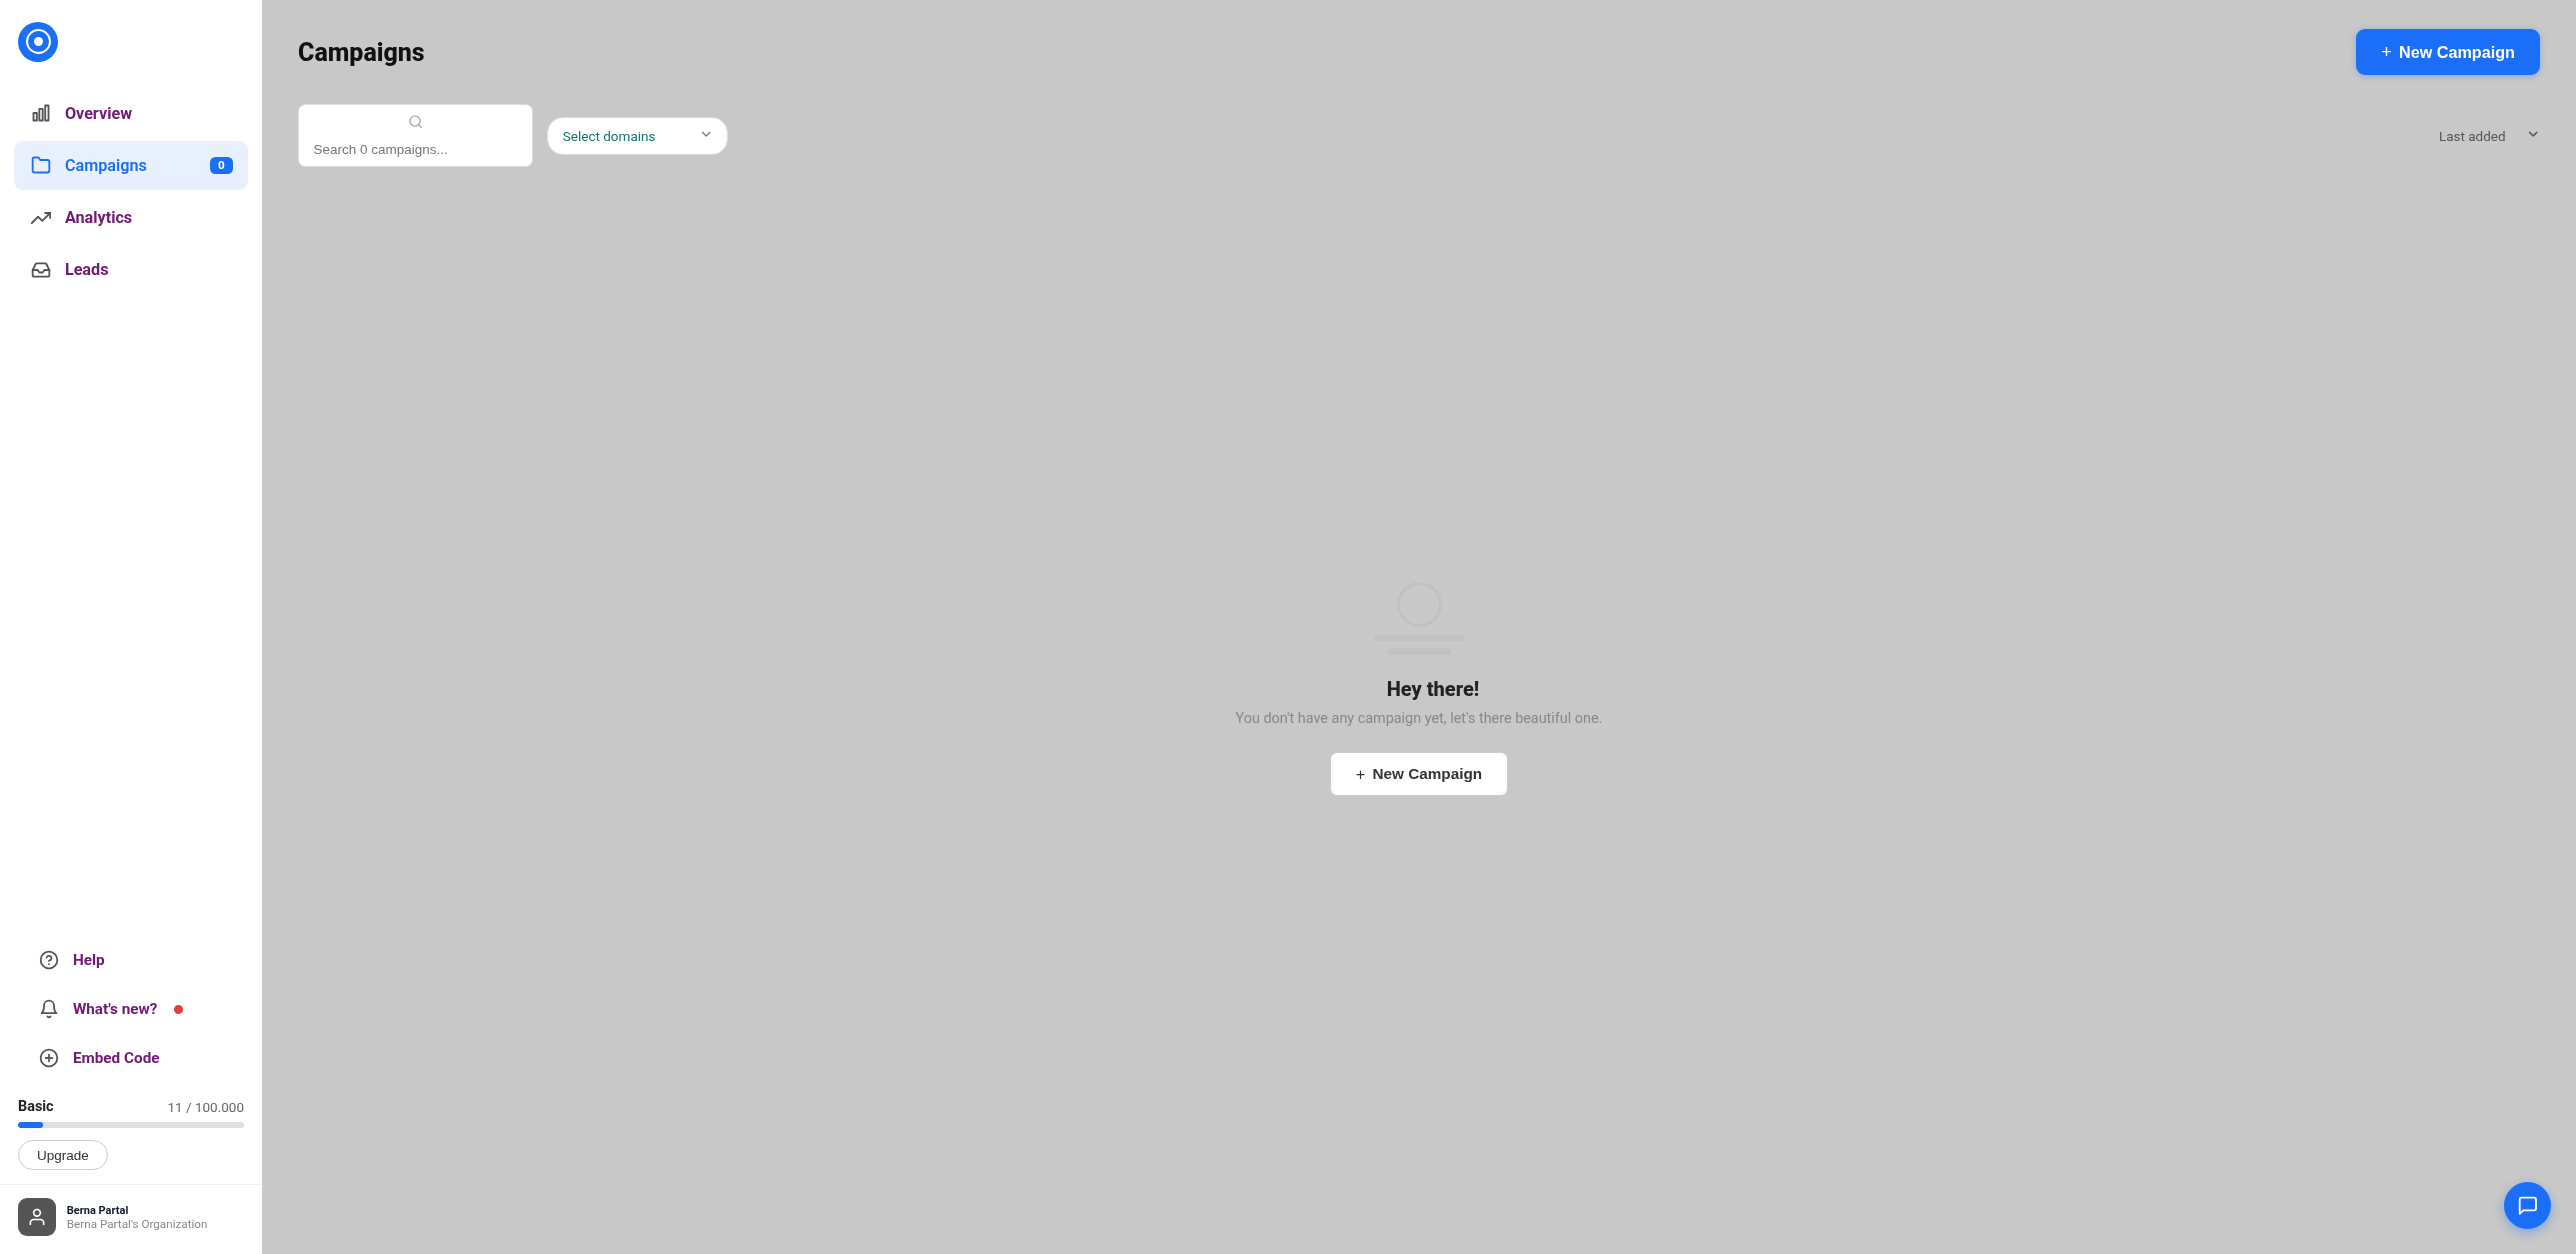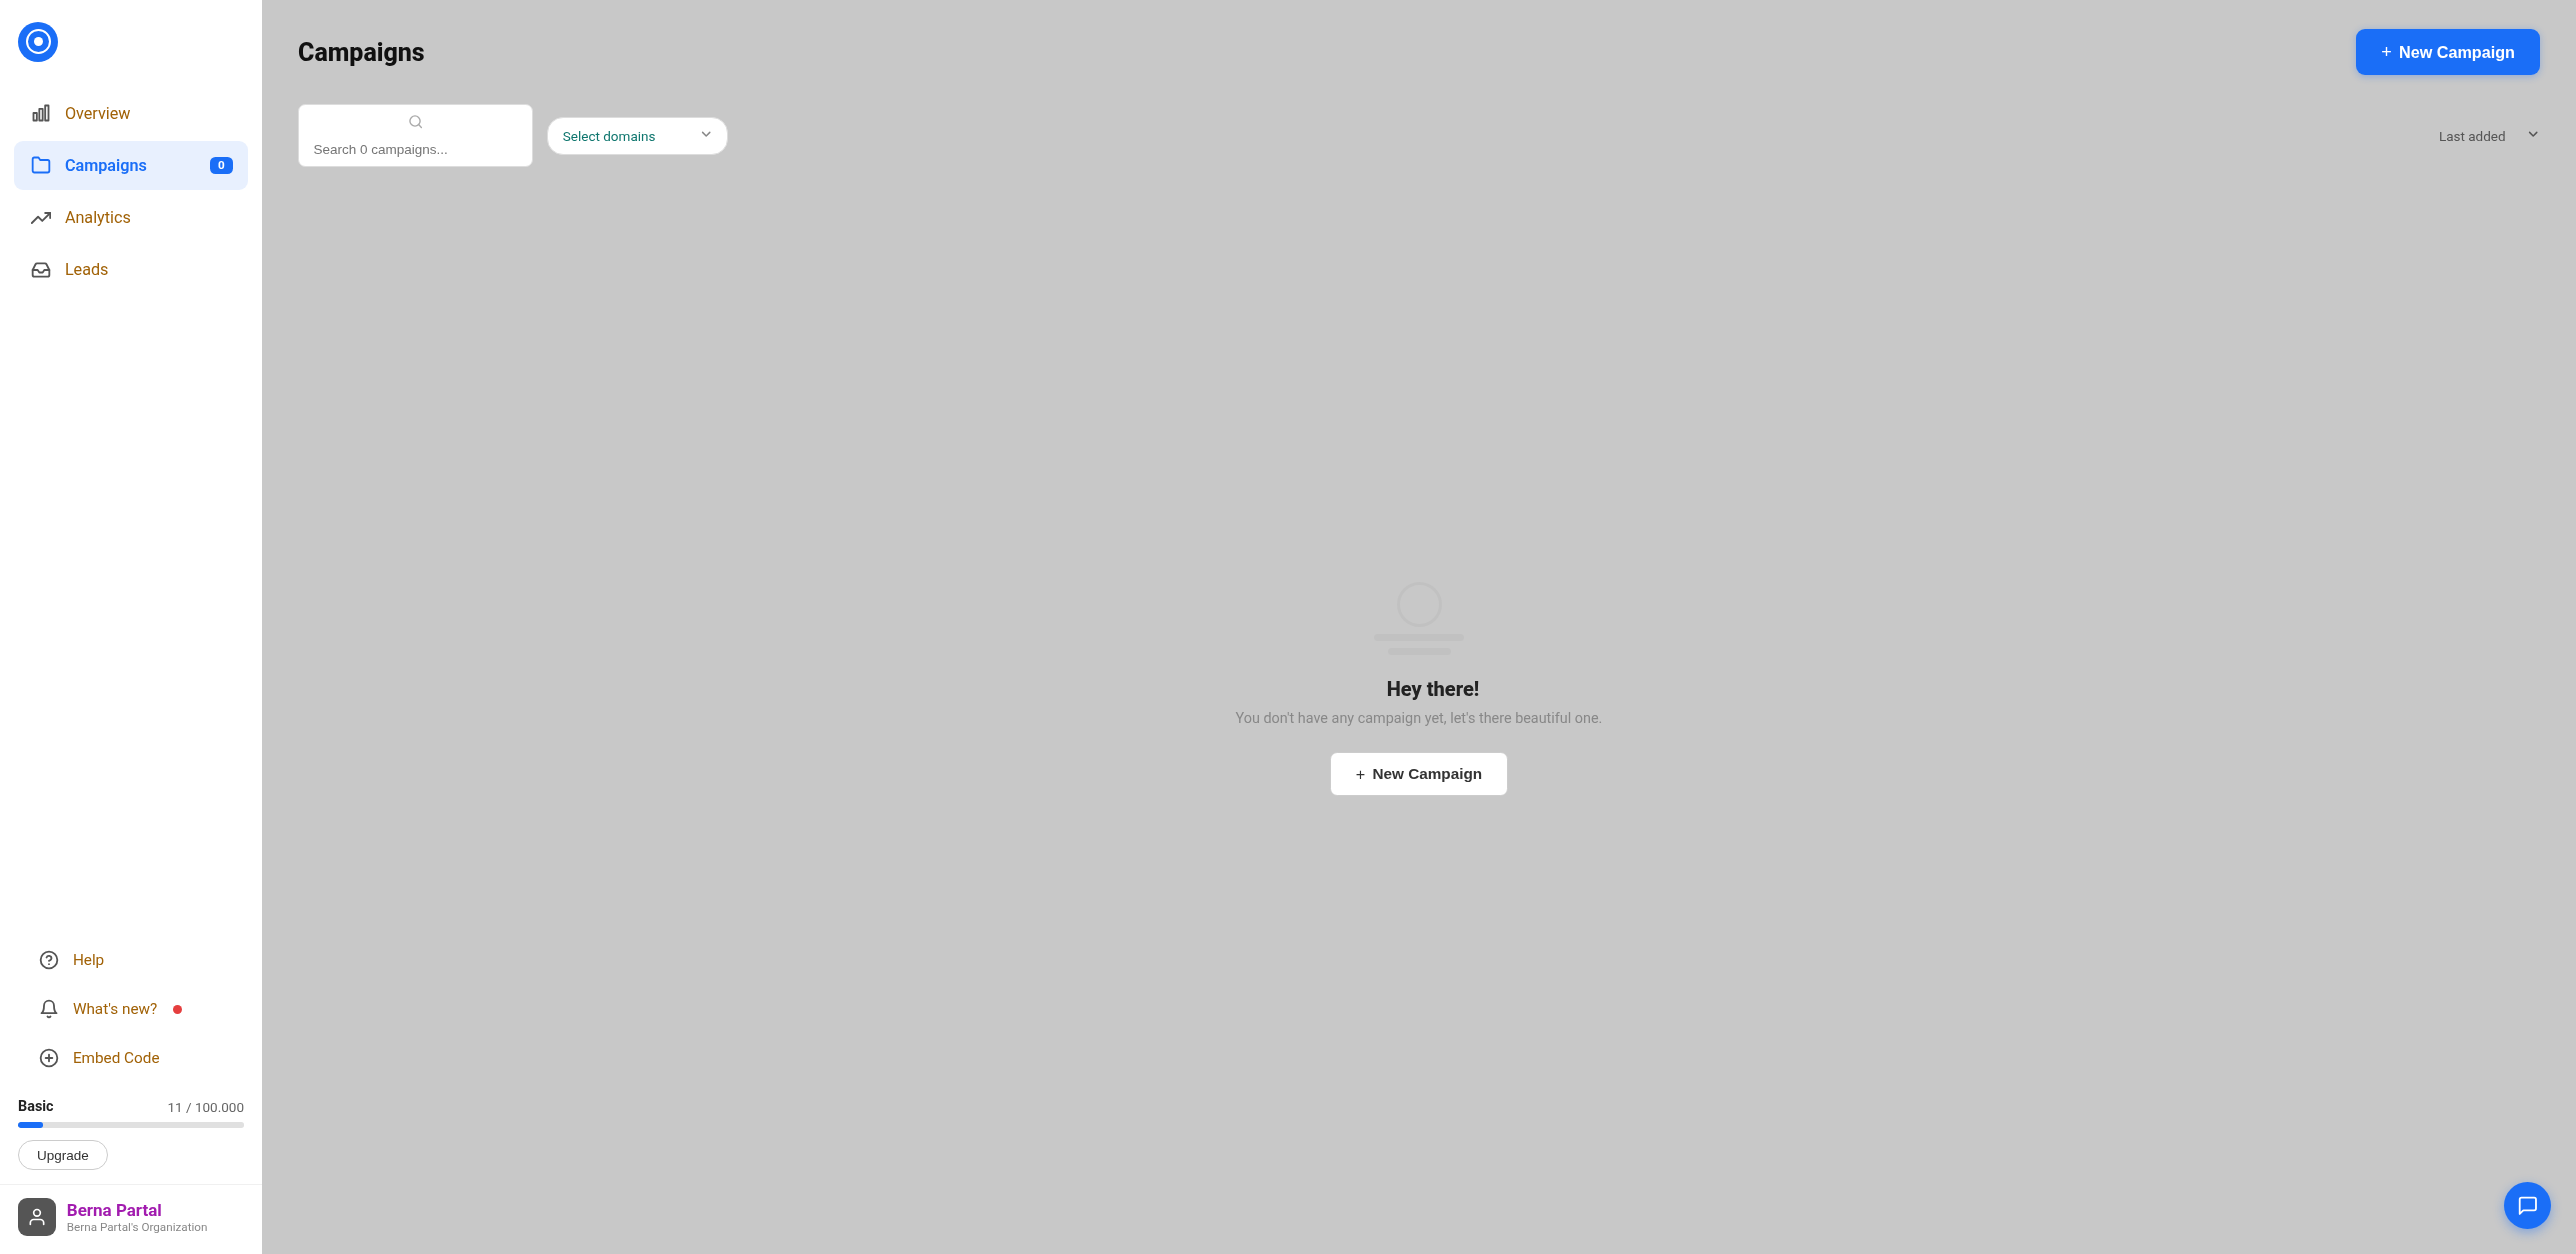--- a/index.html
+++ b/index.html
@@ -62,22 +62,22 @@
     }
 
     .nav-item {
       display: flex;
       align-items: center;
       gap: 12.6px;
       padding: 12.6px 14.4px;
       border-radius: 9px;
       cursor: pointer;
       font-size: 16.2px;
-      color: #a16207;
-      font-weight: 400;
+      color: #701a75;
+      font-weight: 700;
       margin-bottom: 3.6px;
       transition: background 0.15s;
     }
 
     .nav-item.active {
       background: #e8f0fe;
       color: #1a6ef7;
       font-weight: 600;
     }
 
@@ -186,23 +186,23 @@
       align-items: center;
       justify-content: center;
       flex-shrink: 0;
     }
 
     .user-info {
       flex: 1;
     }
 
     .user-name {
-      font-size: 17px;
+      font-size: 11px;
       font-weight: 700;
-      color: #a21caf;
+      color: #0f172a;
     }
 
     .user-org {
       font-size: 11.7px;
       color: #888;
     }
 
     
     .main {
       flex: 1;

